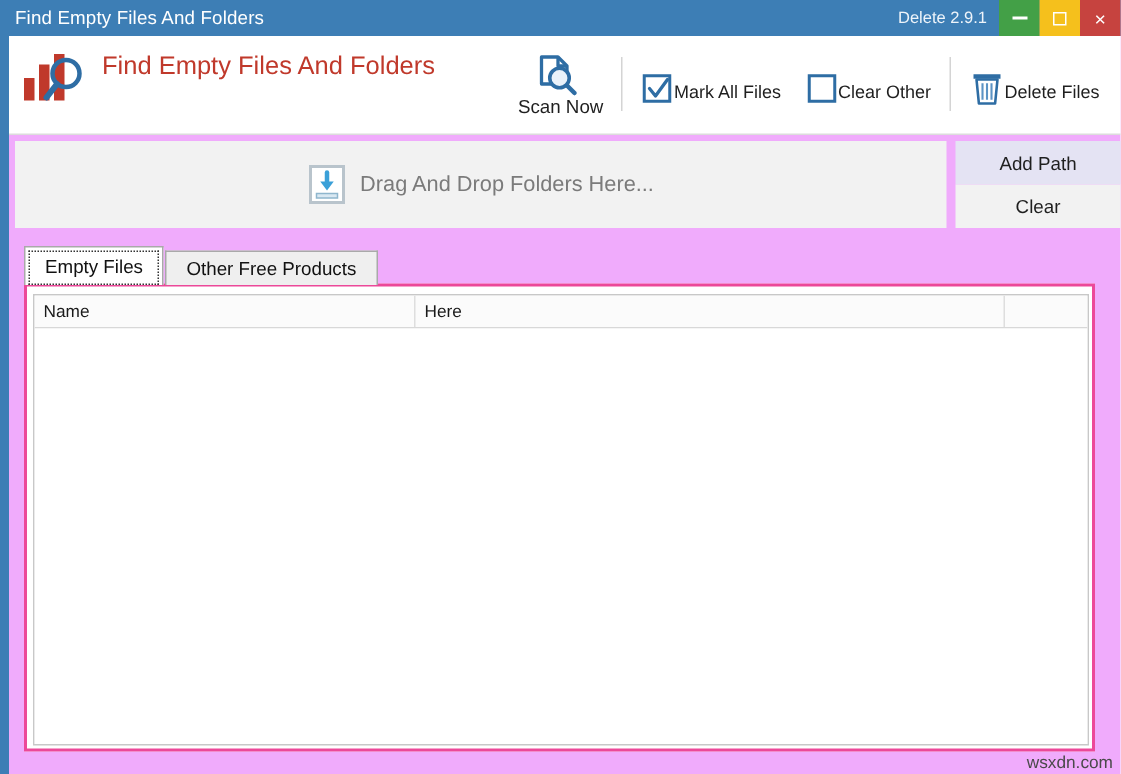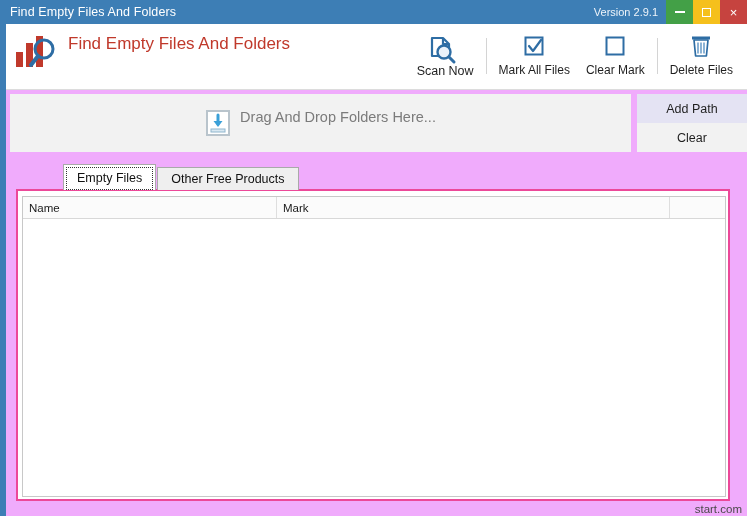--- a/index.html
+++ b/index.html
@@ -121,21 +121,21 @@
 
   .toolbar {
     position: absolute;
     right: 6px; top: 4px;
     height: 58px;
     display: flex;
     align-items: stretch;
   }
   .tb-item {
     display: flex;
-    flex-direction: column;
+    flex-direction: row;
     align-items: center;
     justify-content: flex-start;
     padding: 4px 8px 0 8px;
     cursor: pointer;
     user-select: none;
   }
   .tb-item.scan {
     flex-direction: column;
     align-items: center;
     justify-content: center;
@@ -176,21 +176,21 @@
     left: 4px; top: 4px;
     width: 621px;
     height: 58px;
     background: #f2f2f2;
     display: flex;
     align-items: center;
     justify-content: center;
   }
   .dropzone-inner {
     display: flex;
-    align-items: flex-start;
+    align-items: center;
   }
   .drop-icon { width: 26px; height: 28px; flex: none; }
   .drop-text {
     font-size: 14.5px;
     color: #7b7b7b;
     margin-left: 9px;
     white-space: nowrap;
   }
   .sidebtns {
     position: absolute;
@@ -239,21 +239,20 @@
     user-select: none;
     white-space: nowrap;
     margin-right: 1px;
   }
   .tab.active {
     height: 26px;
     background: #ffffff;
     border-color: #a9a9a9;
     position: relative;
     z-index: 4;
-    margin-left: 47px;
   }
   .tab.active .tab-focus {
     position: absolute;
     left: 2px; top: 2px; right: 2px; bottom: 0;
     border: 1px dotted #333333;
     pointer-events: none;
   }
 
   
   .panel {
@@ -315,21 +314,21 @@
   }
 </style>
 </head>
 <body>
 
 <div id="app">
 
   <div class="titlebar">
     <span class="titlebar-title">Find Empty Files And Folders</span>
     <span class="titlebar-spacer"></span>
-    <span class="version-label">Version 2.9.1</span>
+    <span class="version-label">Delete 2.9.1</span>
     <div class="winbtn winbtn-min">
       <span class="glyph-min"></span>
     </div>
     <div class="winbtn winbtn-max">
       <span class="glyph-max"></span>
     </div>
     <div class="winbtn winbtn-close">
       <span>×</span>
     </div>
   </div>
@@ -374,21 +373,21 @@
         </span>
         <span class="tb-label">Mark All Files</span>
       </div>
 
       <div class="tb-item">
         <span class="tb-icon">
           <svg width="22" height="22" viewBox="0 0 22 22">
             <rect x="2.5" y="2.5" width="17" height="17" fill="none" stroke="#2e6da4" stroke-width="2"></rect>
           </svg>
         </span>
-        <span class="tb-label">Clear Mark</span>
+        <span class="tb-label">Clear Other</span>
       </div>
 
       <div class="tb-sep"></div>
 
       <div class="tb-item">
         <span class="tb-icon">
           <svg width="24" height="26" viewBox="0 0 24 26">
             <rect x="3" y="3.5" width="18" height="3" fill="#2e6da4"></rect>
             <path d="M5 7 h14 l-1.6 16 h-10.8 z" fill="#ffffff" stroke="#2e6da4" stroke-width="1.7" stroke-linejoin="round"></path>
             <line x1="9" y1="9.5" x2="9" y2="20.5" stroke="#5b93c4" stroke-width="1.4"></line>
@@ -426,22 +425,22 @@
     </div>
     <div class="tab">
       <span>Other Free Products</span>
     </div>
   </div>
 
   <div class="panel">
     <div class="grid">
       <div class="grid-head">
         <div class="gh gh-name">Name</div>
-        <div class="gh gh-path">Mark</div>
+        <div class="gh gh-path">Here</div>
         <div class="gh gh-extra"></div>
       </div>
       <div class="grid-body"></div>
     </div>
   </div>
 
-  <div class="watermark">start.com</div>
+  <div class="watermark">wsxdn.com</div>
 
 </div>
 
 </body></html>

